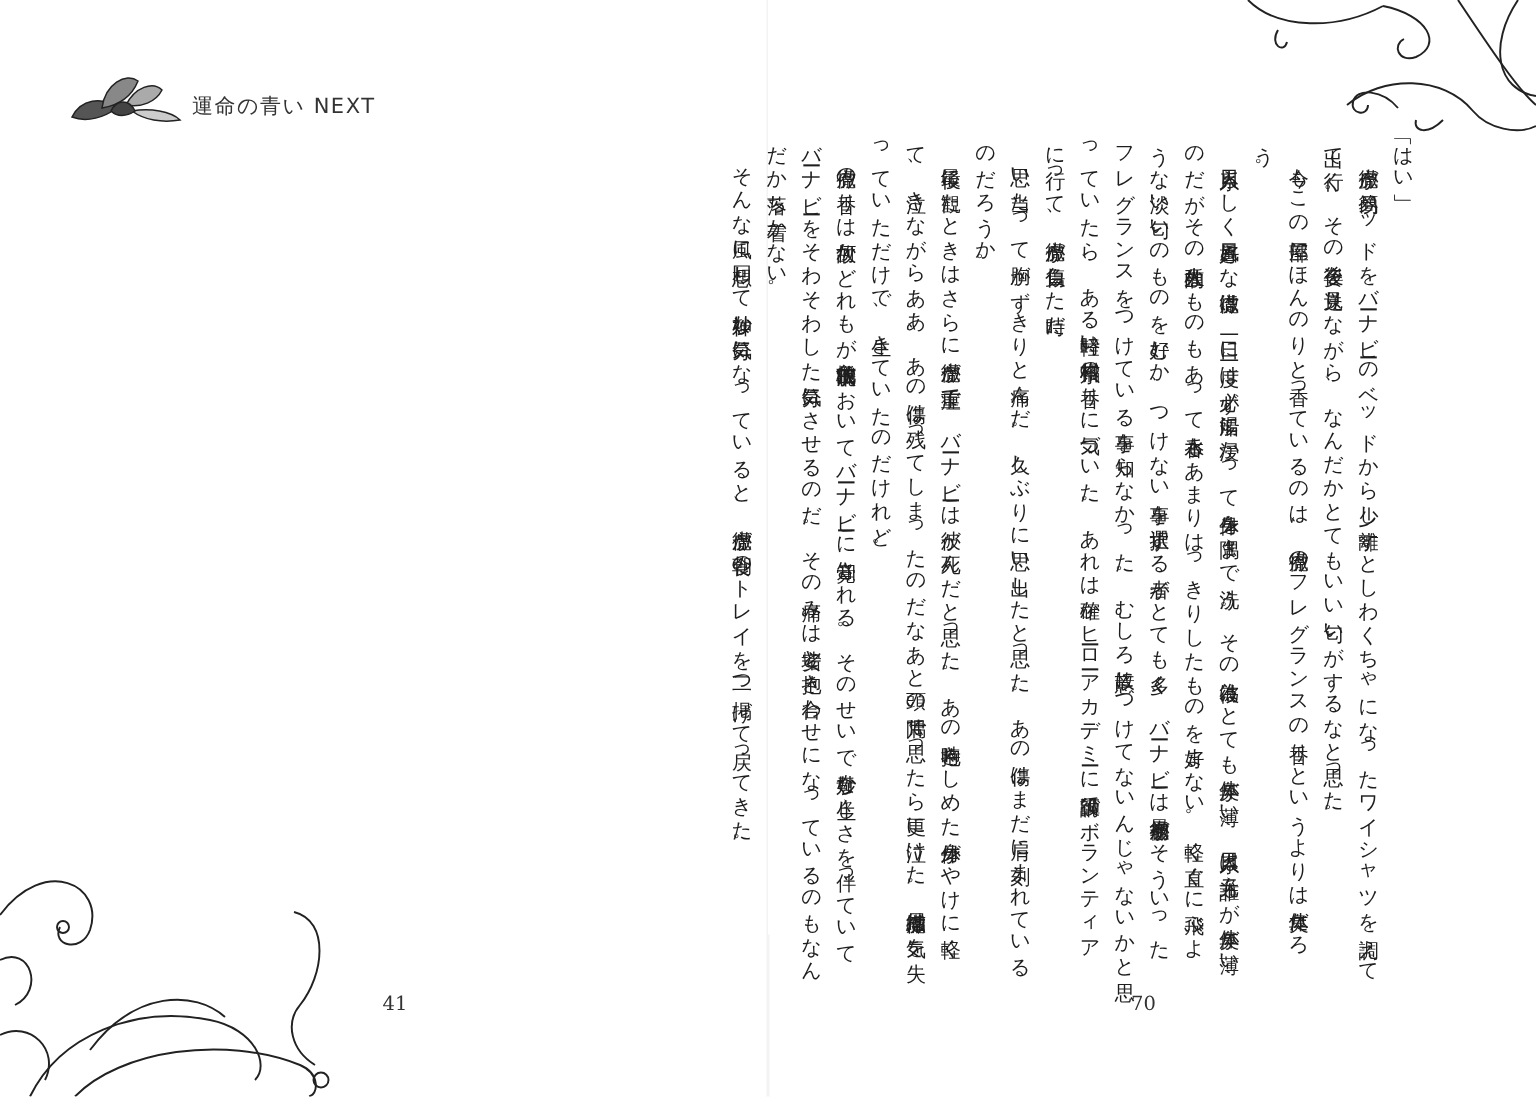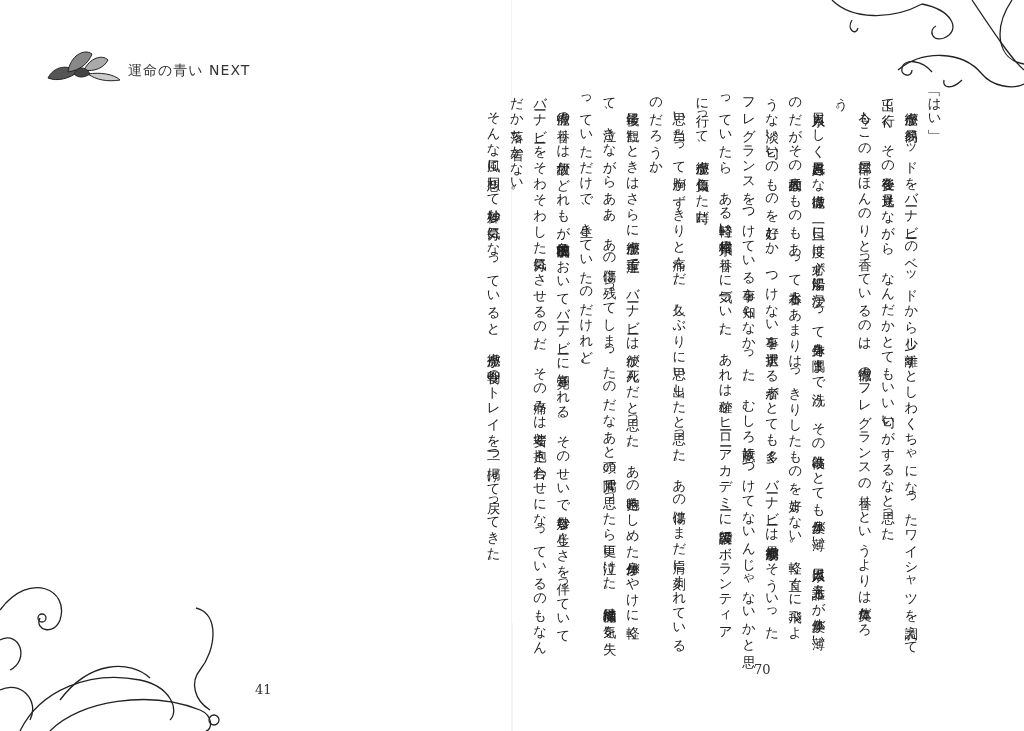--- a/index.html
+++ b/index.html
@@ -9,21 +9,21 @@
   .page-left{left:0;width:512px;}
   .page-right{left:512px;width:512px;}
   .gutter{position:absolute;left:511px;top:0;width:2px;height:731px;background:#f3f3f3;}
   .running-head{position:absolute;font-size:14px;letter-spacing:1px;color:#333;white-space:nowrap;}
   .running-head.left{left:128px;top:62px;font-family:"DejaVu Sans","Liberation Sans",sans-serif;}
   .body-text{position:absolute;top:88px;height:560px;writing-mode:vertical-rl;
              font-size:13.4px;line-height:23.2px;letter-spacing:0.6px;color:#1e1e1e;}
   .body-text.right{right:78px;width:360px;}
   .body-text p{margin:0;white-space:normal;}
   .folio{position:absolute;top:662px;font-size:13px;color:#333;}
-  .folio.left{left:255px;margin-top:20px;}
+  .folio.left{left:255px;}
   .folio.right{left:754px;}
   svg.orn{position:absolute;}
 </style>
 </head>
 <body>
 
 <div class="page page-left">
   <svg class="orn" style="left:44px;top:44px" width="80" height="42" viewBox="0 0 80 42">
     <path d="M4 34 C10 22 24 20 34 28 C26 34 14 38 4 34Z" fill="#555" stroke="#222" stroke-width="1"></path>
     <path d="M24 28 C26 12 40 4 48 10 C44 20 36 26 24 28Z" fill="#888" stroke="#222" stroke-width="1"></path>

